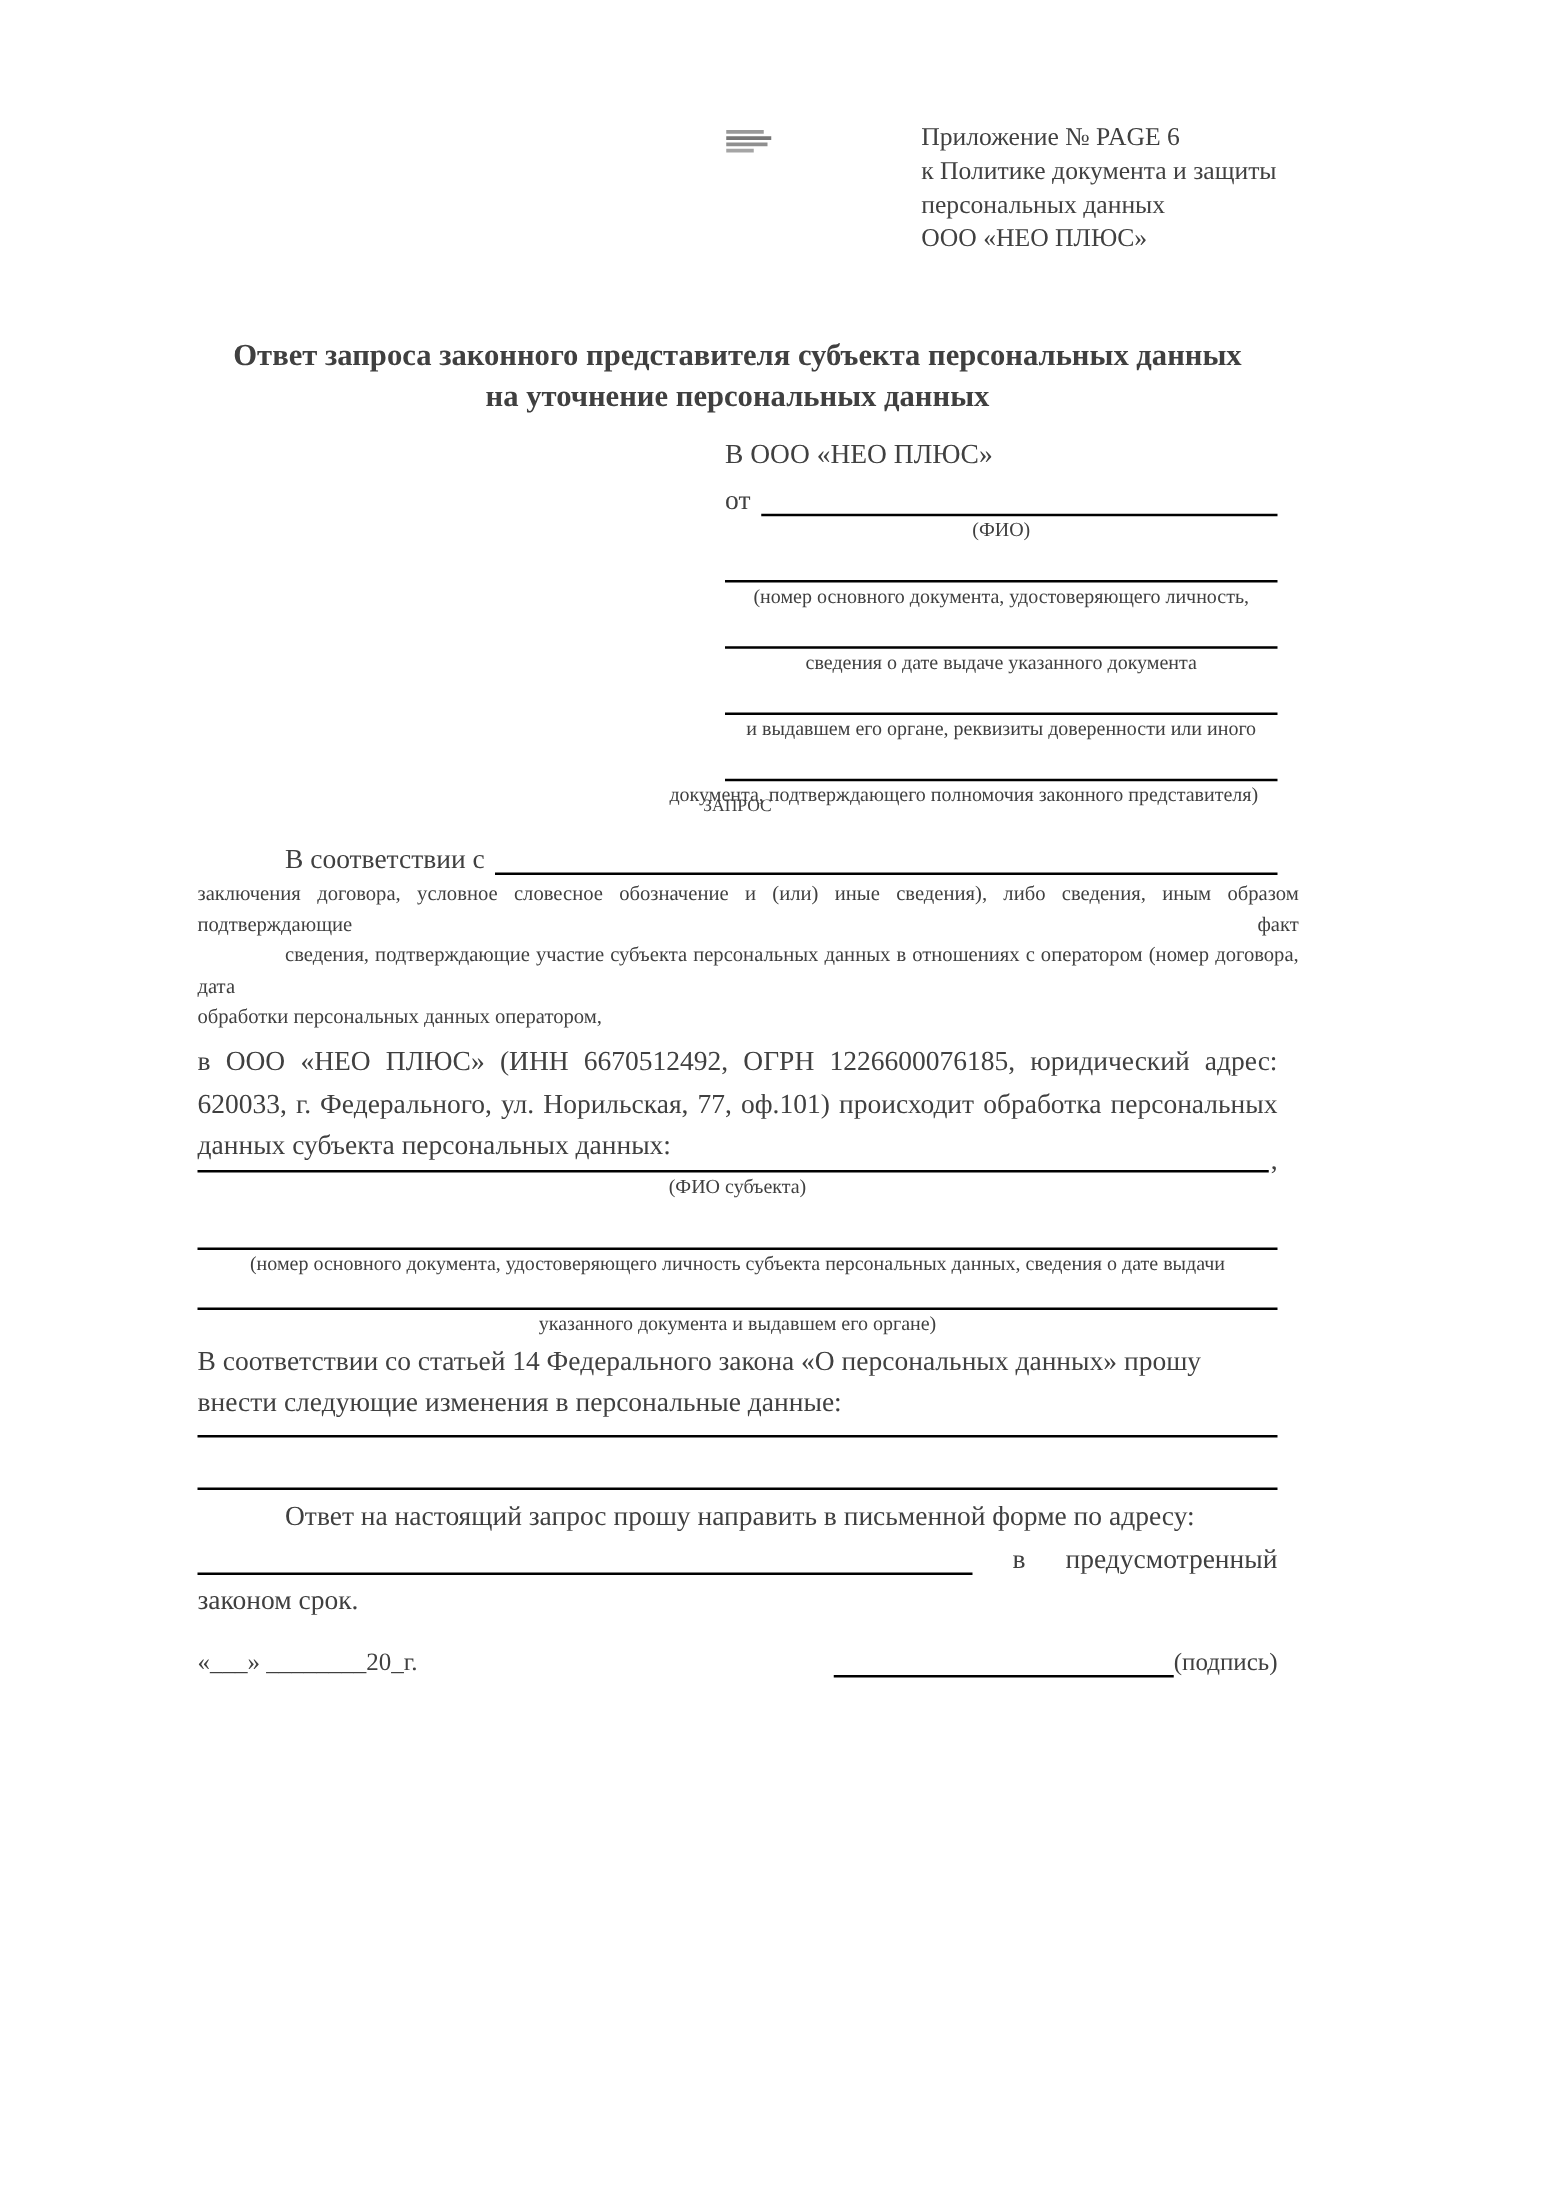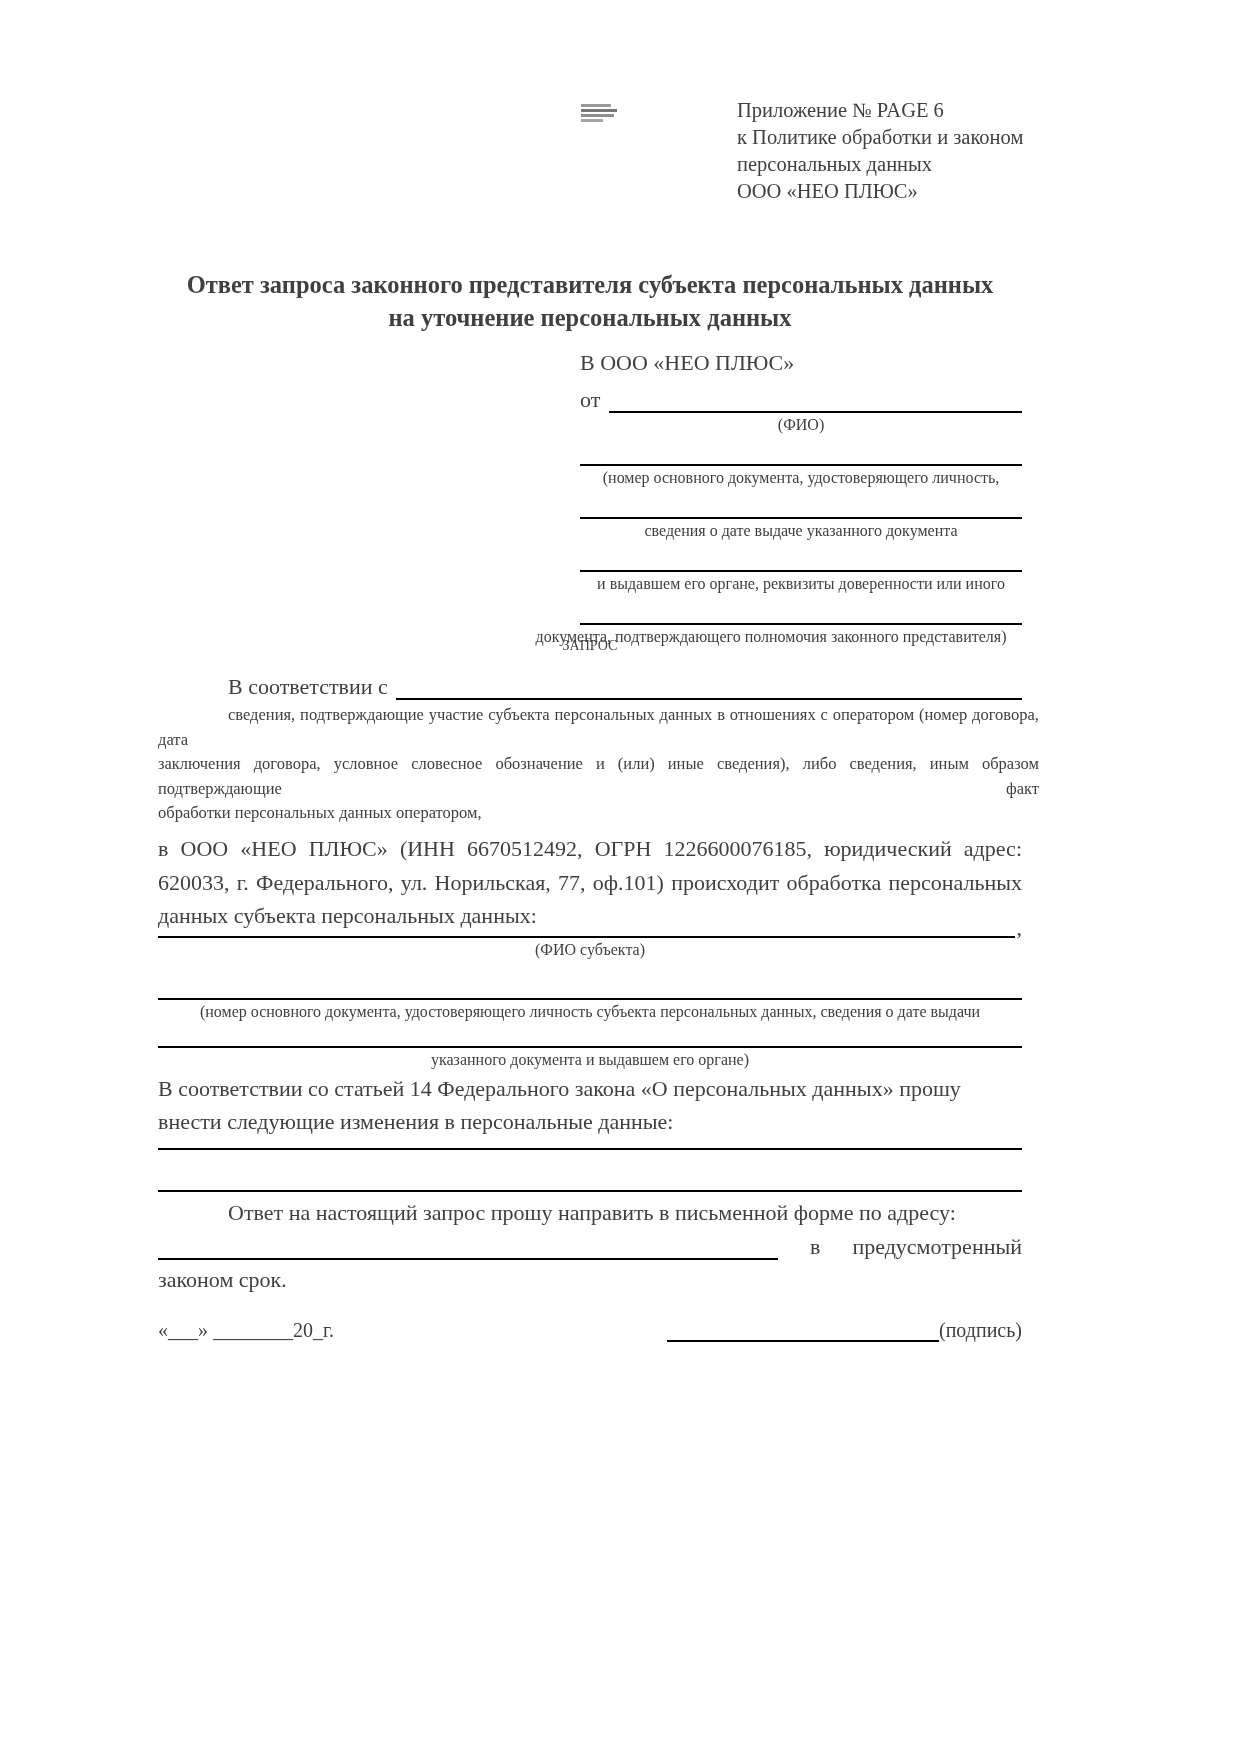--- a/index.html
+++ b/index.html
@@ -77,21 +77,21 @@
 
   <div class="mark">
       <i></i>
       <i></i>
       <i></i>
       <i></i>
     </div>
 
   <div class="hdr">
     <div>Приложение №  PAGE 6</div>
-    <div>к Политике обработки и законом</div>
+    <div>к Политике документа и защиты</div>
     <div>персональных данных</div>
     <div>ООО «НЕО ПЛЮС»</div>
   </div>
 
   <div class="title">
     <div>Ответ запроса законного представителя субъекта персональных данных</div>
     <div>на уточнение персональных данных</div>
   </div>
 
   <div class="recipient">
@@ -116,22 +116,22 @@
   </div>
 
   <div class="zapros">ЗАПРОС</div>
 
   <div class="intro-row">
     <span>В соответствии с</span>
     <div class="blank fl"></div>
   </div>
 
   <div class="fineprint">
+    <div class="jl">заключения договора, условное словесное обозначение и (или) иные сведения), либо сведения, иным образом подтверждающие факт</div>
     <div class="jl first">сведения, подтверждающие участие субъекта персональных данных в отношениях с оператором (номер договора, дата</div>
-    <div class="jl">заключения договора, условное словесное обозначение и (или) иные сведения), либо сведения, иным образом подтверждающие факт</div>
     <div class="ll">обработки персональных данных оператором,</div>
   </div>
 
   <div class="operator">
     <div class="jl">в ООО «НЕО ПЛЮС» (ИНН 6670512492, ОГРН 1226600076185, юридический адрес:</div>
     <div class="jl">620033, г. Федерального, ул. Норильская, 77, оф.101) происходит обработка персональных</div>
     <div>данных субъекта персональных данных:</div>
   </div>
 
   <div class="subj1">

